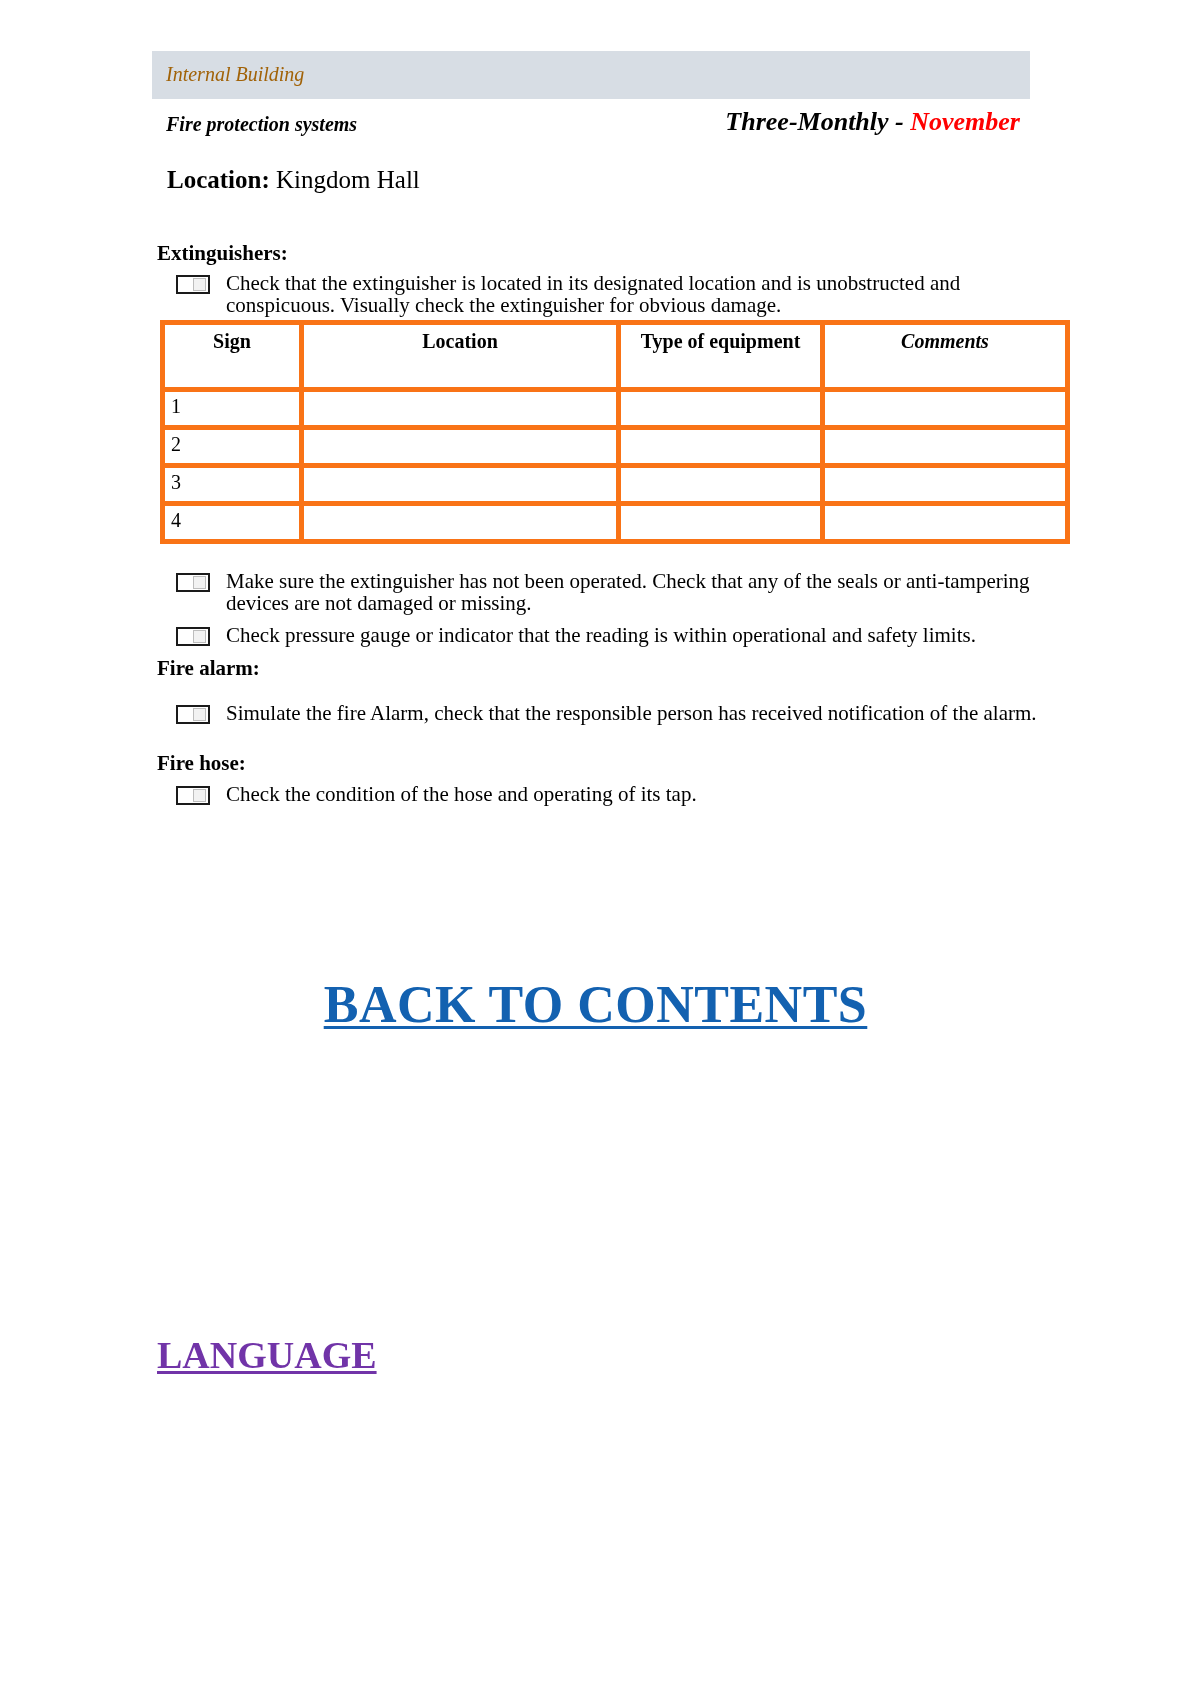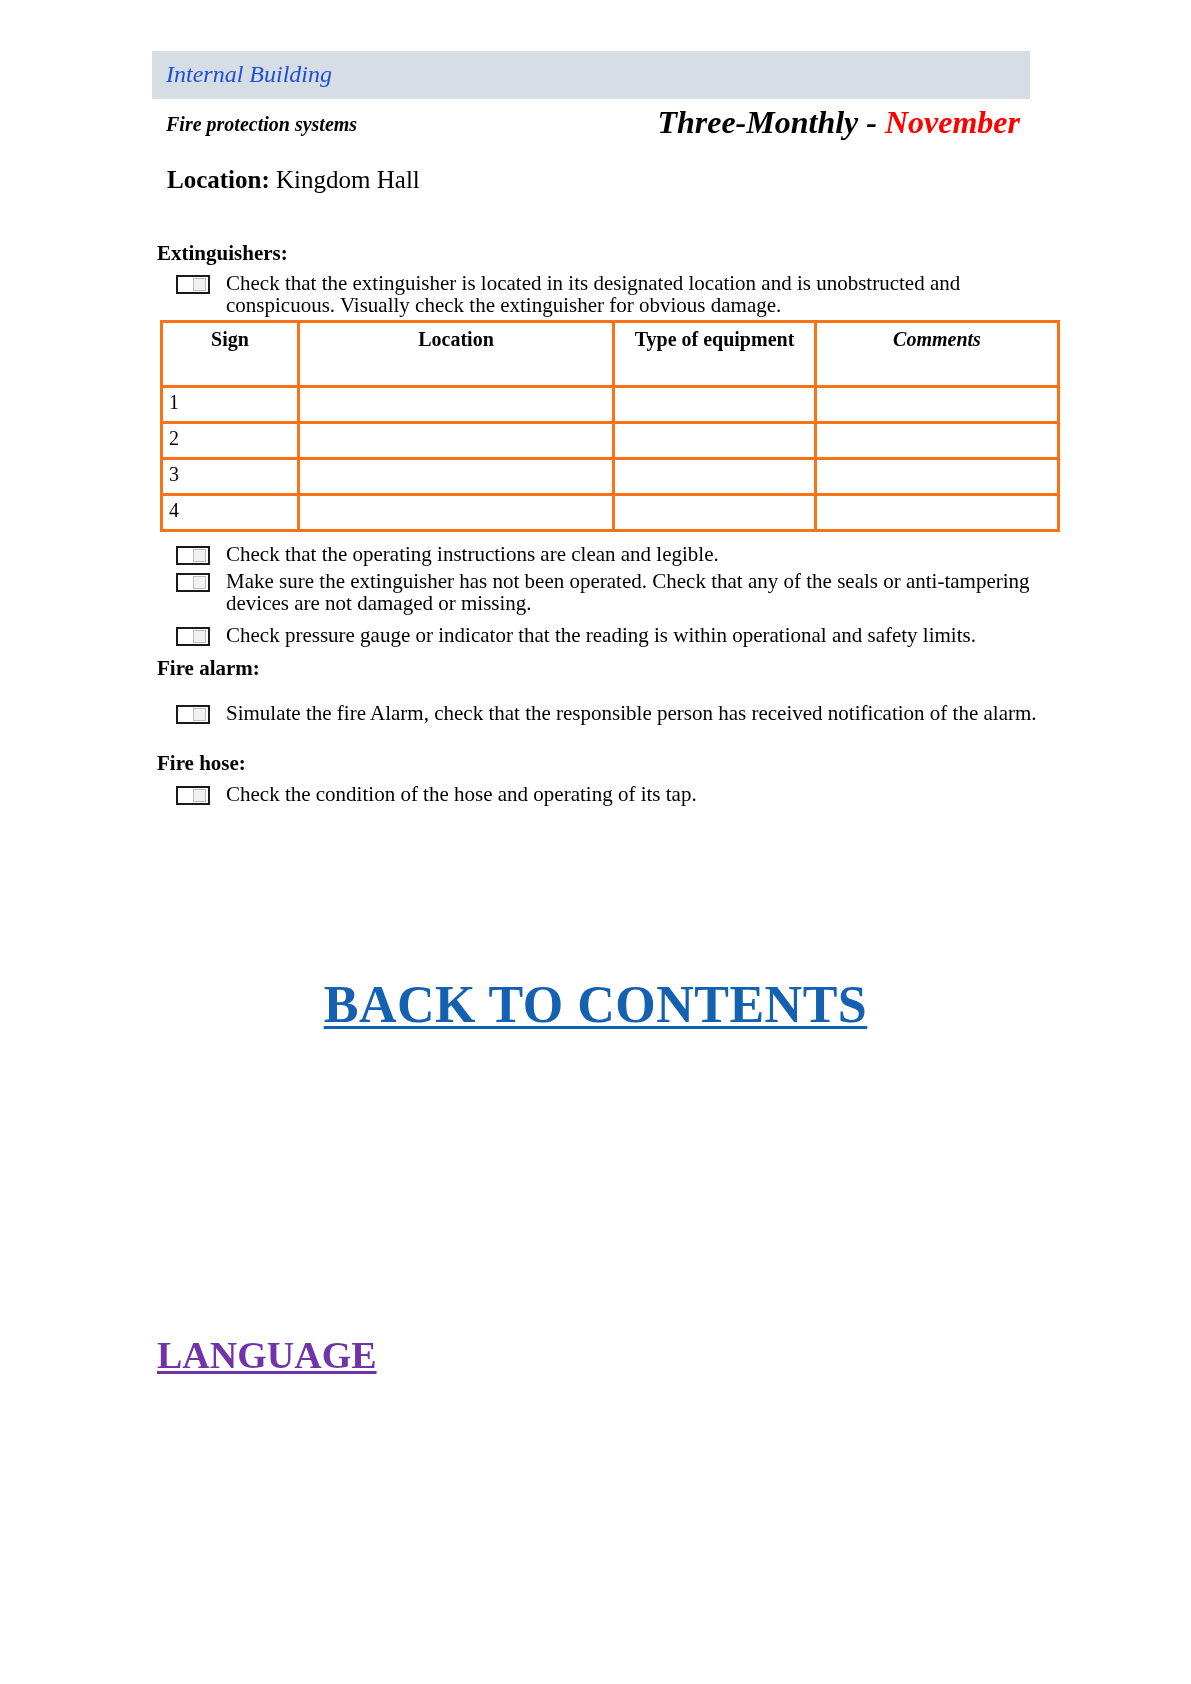--- a/index.html
+++ b/index.html
@@ -30,23 +30,23 @@
     top: 51px;
     width: 878px;
     height: 48px;
     background: #d7dde4;
   }
   .header-band-label {
     position: absolute;
     left: 14px;
     top: 11px;
     font-style: italic;
-    font-size: 24px;
+    font-size: 20px;
     line-height: 24px;
-    color: #1d4ed8;
+    color: #a16207;
     white-space: nowrap;
   }
 
   .subheader {
     position: absolute;
     left: 152px;
     top: 110px;
     width: 878px;
     height: 32px;
   }
@@ -59,21 +59,21 @@
     font-size: 20px;
     line-height: 28px;
     white-space: nowrap;
   }
   .subheader-right {
     position: absolute;
     right: 10px;
     top: -4px;
     font-weight: bold;
     font-style: italic;
-    font-size: 32px;
+    font-size: 26px;
     line-height: 32px;
     white-space: nowrap;
   }
   .month {
     color: #ff0000;
   }
 
   
   .location-line {
     position: absolute;
@@ -141,21 +141,21 @@
   
   .tbl {
     position: absolute;
     left: 160px;
     top: 320px;
     width: 869px;
     border-collapse: collapse;
     table-layout: fixed;
   }
   .tbl td, .tbl th {
-    border: 3px solid #f97316;
+    border: 5px solid #f97316;
     padding: 0;
     vertical-align: top;
   }
   .tbl th {
     text-align: center;
     font-weight: bold;
     font-size: 20px;
     line-height: 26px;
     padding: 3px 2px 5px 2px;
     height: 54px;
@@ -265,26 +265,20 @@
       </tr>
       <tr>
         <td class="rownum">4</td>
         <td class="cell"></td>
         <td class="cell"></td>
         <td class="cell"></td>
       </tr>
     </tbody>
   </table>
 
-  <div class="chk-item" style="top:543px; width:855px;">
-    <span class="cb-wrap">
-      <span class="checkbox"></span>
-    </span>
-    <span class="txt">Check that the operating instructions are clean and legible.</span>
-  </div>
 
   <div class="chk-item" style="top:624px; width:865px;">
     <span class="cb-wrap">
       <span class="checkbox"></span>
     </span>
     <span class="txt">Check pressure gauge or indicator that the reading is within operational and safety limits.</span>
   </div>
 
   <div class="chk-item" style="top:570px; width:865px;">
     <span class="cb-wrap">

